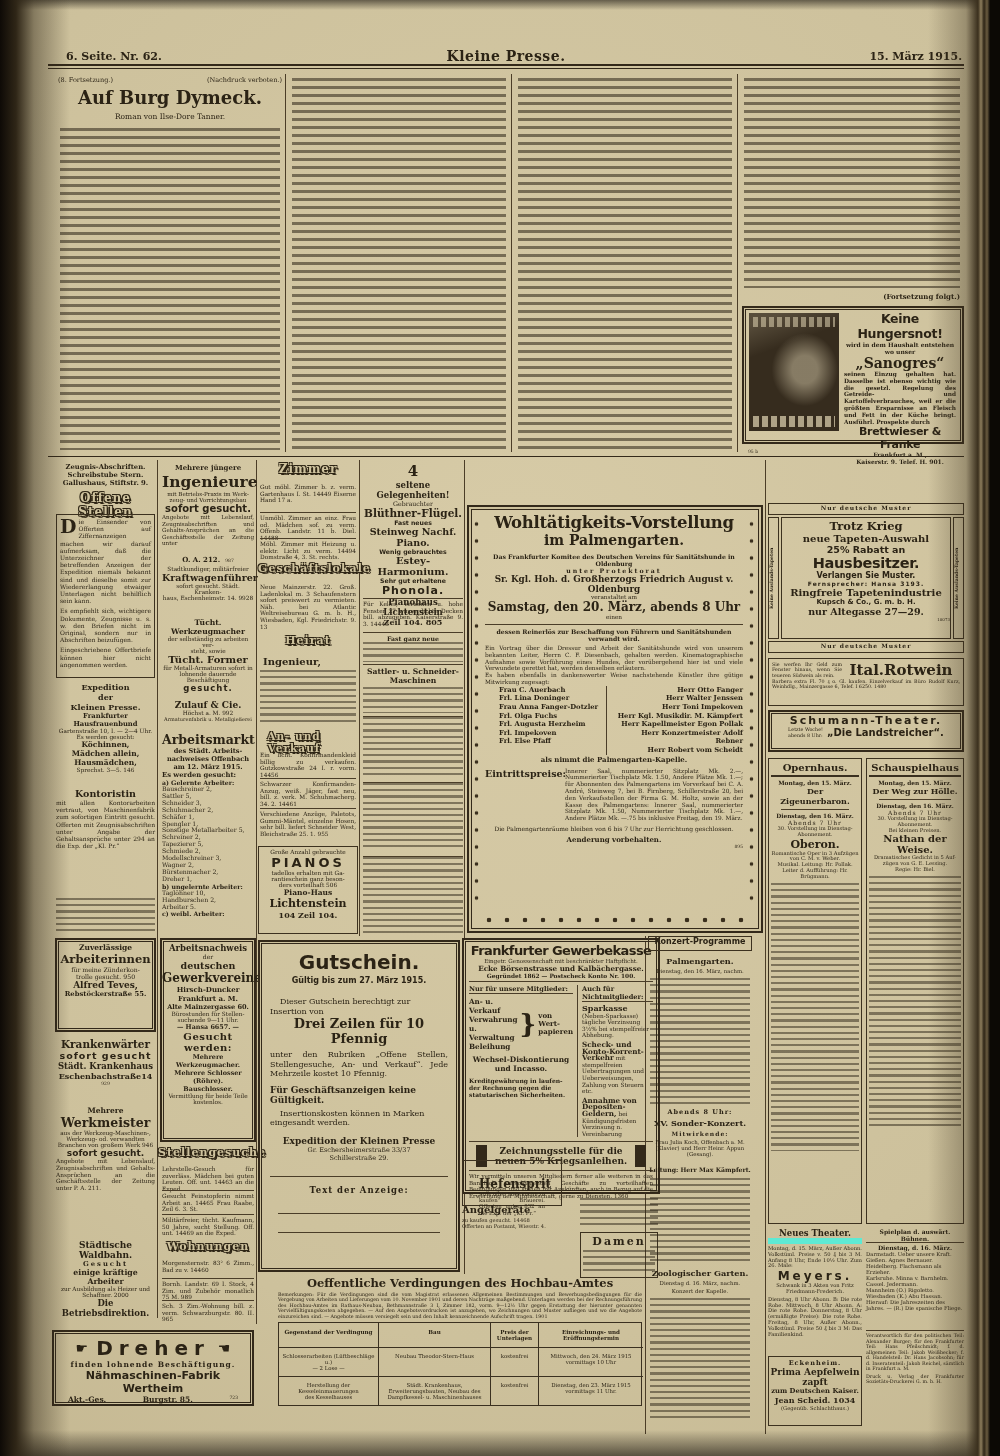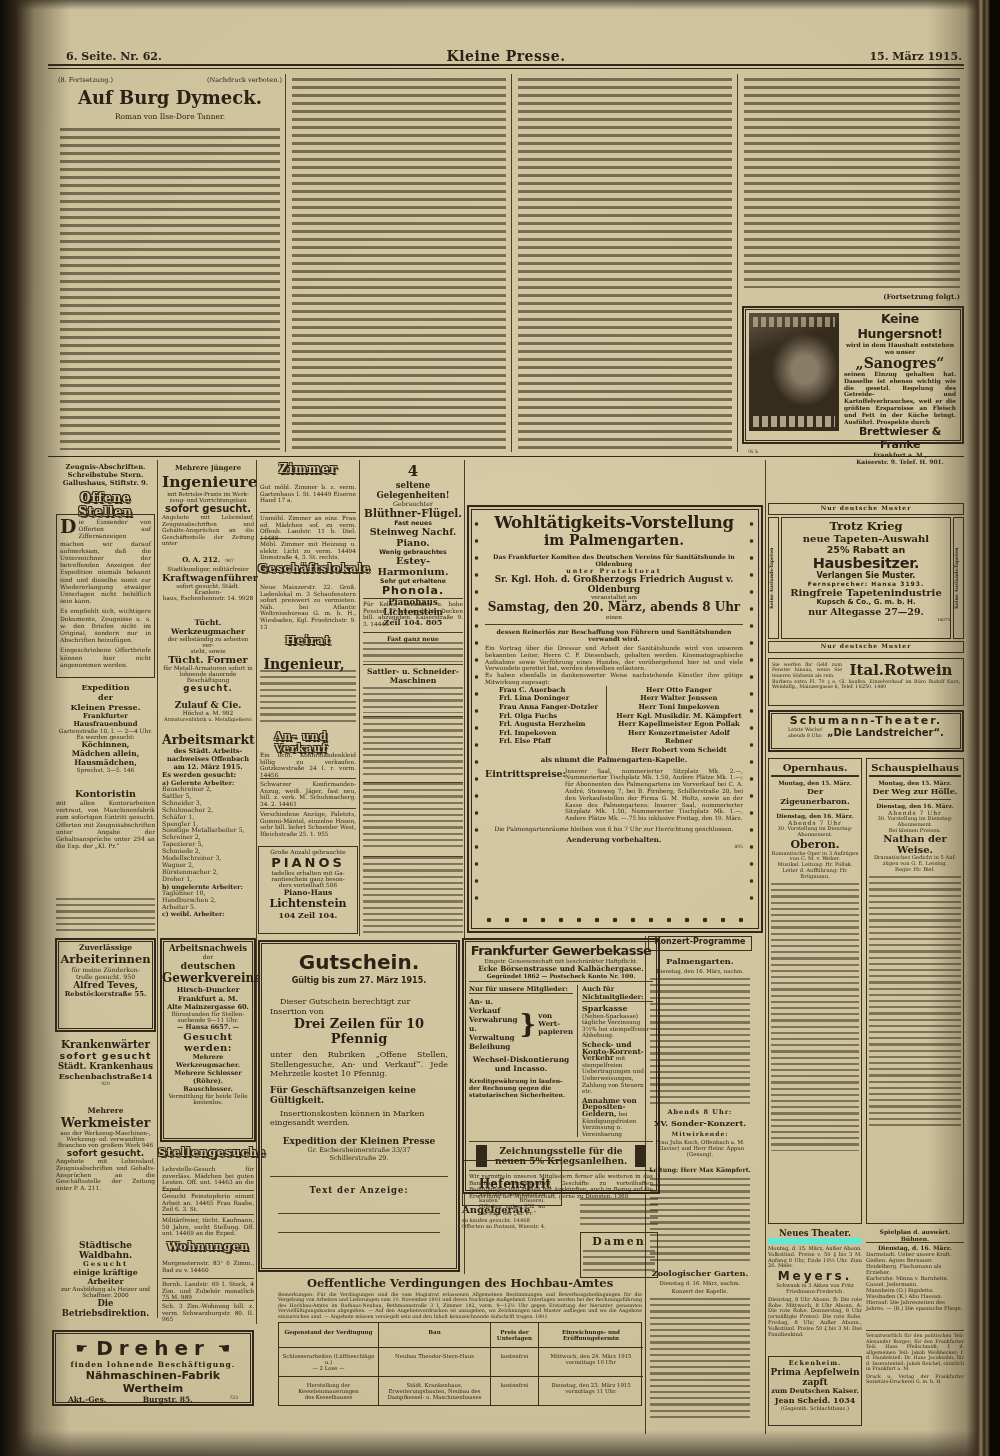--- a/index.html
+++ b/index.html
@@ -250,23 +250,23 @@
 <div class="a j" style="left:162px;top:1278px;width:92px;font-size:5.8px;line-height:6.6px;border-top:1px solid #4a3d28;padding-top:2px">Bornh. Landstr. 69 I. Stock, 4 Zim. und Zubehör monatlich 75 M.   989</div>
 <div class="a j" style="left:162px;top:1300px;width:92px;font-size:5.8px;line-height:6.6px;border-top:1px solid #4a3d28;padding-top:2px">Sch. 3 Zim.-Wohnung bill. z. verm. Schwarzburgstr. 80. II.   965</div>
 
 <div class="a hd" style="left:258px;top:462px;width:100px;font-size:12px">Zimmer</div>
 <div class="a j" style="left:260px;top:484px;width:96px;font-size:5.8px;line-height:6.6px">Gut möbl. Zimmer b. z. verm. Gartenhaus I. St.  14449  Eiserne Hand 17 a.</div>
 <div class="a j" style="left:260px;top:512px;width:96px;font-size:5.8px;line-height:6.6px;border-top:1px solid #4a3d28;padding-top:2px">Unmöbl. Zimmer an einz. Frau od. Mädchen sof. zu verm. Offenb. Landstr. 11 b. Diel.  14488</div>
 <div class="a j" style="left:260px;top:538px;width:96px;font-size:5.8px;line-height:6.6px;border-top:1px solid #4a3d28;padding-top:2px">Möbl. Zimmer mit Heizung u. elektr. Licht zu verm.  14494  Domstraße 4, 3. St. rechts.</div>
 <div class="a hd" style="left:258px;top:562px;width:100px;font-size:11px">Geschäftslokale</div>
 <div class="a j" style="left:260px;top:584px;width:96px;font-size:5.8px;line-height:6.6px">Neue Mainzerstr. 22. Groß. Ladenlokal m. 3 Schaufenstern sofort preiswert zu vermieten. Näh. bei Atlantic Weltreisebureau G. m. b. H., Wiesbaden, Kgl. Friedrichstr. 9.  13</div>
 <div class="a hd" style="left:258px;top:634px;width:100px;font-size:11px">Heirat</div>
-<div class="a b c" style="left:256px;top:656px;width:96px;font-size:14px">Ingenieur,</div>
+<div class="a b c" style="left:244px;top:656px;width:96px;font-size:10px">Ingenieur,</div>
 <div class="a str2" style="left:260px;top:670px;width:96px;height:56px"></div>
-<div class="a hd" style="left:247px;top:730px;width:108px;font-size:10.5px">An- und Verkauf</div>
+<div class="a hd" style="left:240px;top:730px;width:108px;font-size:10.5px">An- und Verkauf</div>
 <div class="a j" style="left:260px;top:752px;width:96px;font-size:5.8px;line-height:6.6px">Ein licht. Konfirmandenkleid billig zu verkaufen. Gutzkowstraße 24 I. r. vorm.  14456</div>
 <div class="a j" style="left:260px;top:778px;width:96px;font-size:5.8px;line-height:6.6px;border-top:1px solid #4a3d28;padding-top:2px">Schwarzer Konfirmanden-Anzug, weiß. Jäger, fast neu, bill. z. verk. M. Schuhmacherg. 34. 2.  14461</div>
 <div class="a j" style="left:260px;top:808px;width:96px;font-size:5.8px;line-height:6.6px;border-top:1px solid #4a3d28;padding-top:2px">Verschiedene Anzüge, Paletots, Gummi-Mäntel, einzelne Hosen, sehr bill. liefert Schneider West, Bleichstraße 25. 1.  955</div>
 <div class="a bx c" style="left:258px;top:846px;width:100px;height:88px;box-sizing:border-box;padding-top:2px">
   <div style="font-size:5.8px">Große Anzahl gebrauchte</div>
   <div class="b sf" style="font-size:13px;letter-spacing:3px">PIANOS</div>
   <div class="pre" style="font-size:5.8px">tadellos erhalten mit Ga-
 rantieschein ganz beson-
 ders vorteilhaft   506</div>
   <div class="b" style="font-size:7.5px">Piano-Haus</div>
@@ -336,21 +336,21 @@
     <div class="j" style="font-size:5.8px;line-height:6.8px;margin-top:3px">Ein Vortrag über die Dressur und Arbeit der Sanitätshunde wird von unserem bekannten Leiter, Herrn C. F. Diesenbach, gehalten werden. Kinematographische Aufnahme sowie Vorführung eines Hundes, der vorübergehend hier ist und viele Verwundete gerettet hat, werden denselben erläutern.</div>
     <div class="j" style="font-size:5.8px;line-height:6.8px">Es haben ebenfalls in dankenswerter Weise nachstehende Künstler ihre gütige Mitwirkung zugesagt:</div>
     <div style="display:flex;">
       <div class="b pre" style="flex:1;font-size:6.8px;line-height:8.6px;text-align:left;padding-left:14px">Frau C. Auerbach
 Frl. Lina Doninger
 Frau Anna Fanger-Dotzler
 Frl. Olga Fuchs
 Frl. Augusta Herzheim
 Frl. Impekoven
 Frl. Else Pfaff</div>
-      <div class="b pre" style="flex:1.2;font-size:6.8px;line-height:8.6px;text-align:center;border-left:1px solid #4a3d28;padding-left:8px">Herr Otto Fanger
+      <div class="b pre" style="flex:1.2;font-size:6.8px;line-height:8.6px;text-align:right;border-left:1px solid #4a3d28;padding-left:8px">Herr Otto Fanger
 Herr Walter Jenssen
 Herr Toni Impekoven
 Herr Kgl. Musikdir. M. Kämpfert
 Herr Kapellmeister Egon Pollak
 Herr Konzertmeister Adolf Rebner
 Herr Robert vom Scheidt</div>
     </div>
     <div class="b" style="font-size:7px">als nimmt die Palmengarten-Kapelle.</div>
     <div style="display:flex;margin-top:4px;text-align:left">
       <div class="b" style="width:80px;font-size:9.5px">Eintrittspreise:</div>

